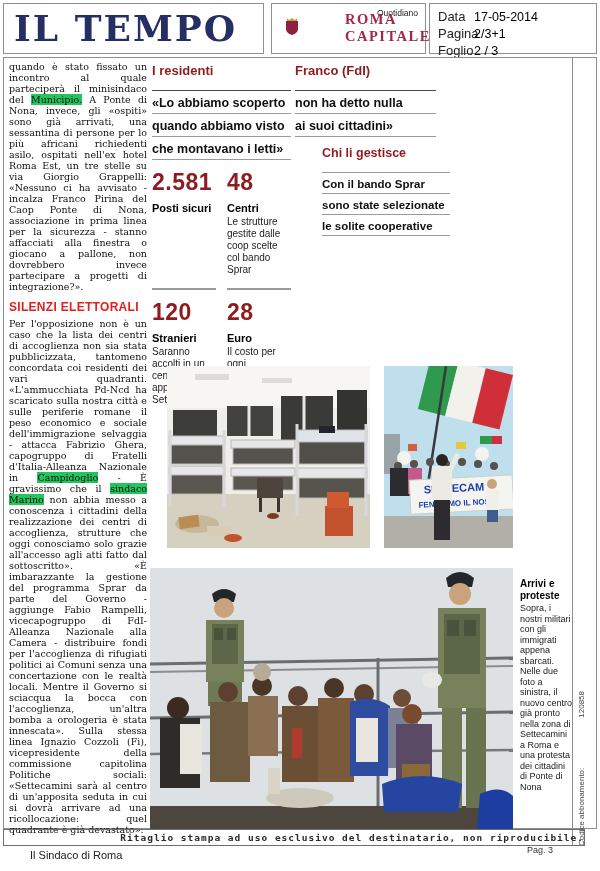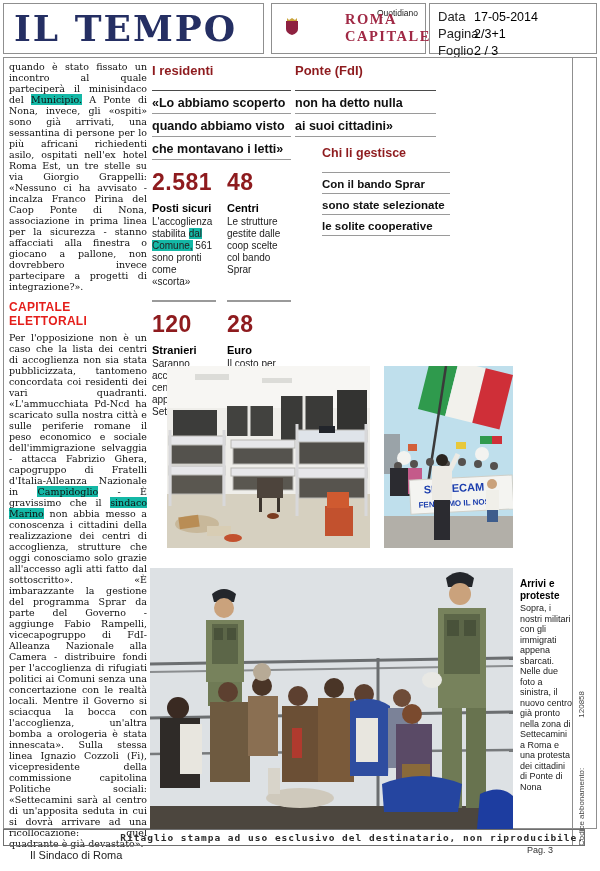--- a/index.html
+++ b/index.html
@@ -1,20 +1,20 @@
 <!DOCTYPE html>
 <html><head>
 <meta charset="utf-8">
 <style>
   html,body{margin:0;padding:0;}
   body{width:600px;height:871px;position:relative;background:#ffffff;overflow:hidden;
        font-family:"Liberation Sans",sans-serif;color:#111;}
   .abs{position:absolute;}
   .box{border:1px solid #8f8f8f;box-sizing:border-box;background:#fff;}
-  .hl{background:#14b8a6;}
+  .hl{background:#22c55e;}
 
   
   #masthead-box{left:3px;top:3px;width:261px;height:51px;}
   #masthead-title{padding:3px 0 0 10px;font-family:"DejaVu Serif",serif;font-weight:bold;
     font-size:36px;letter-spacing:2px;color:#252f63;}
   #center-box{left:271px;top:3px;width:155px;height:51px;}
   #quotidiano{position:absolute;top:4px;right:7px;font-size:8.5px;color:#222;}
   #logo-row{position:absolute;left:12px;bottom:8px;display:flex;align-items:center;gap:6px;}
   #logo-text{font-family:"Liberation Serif",serif;font-size:14.5px;letter-spacing:1.5px;
     color:#a02945;font-weight:600;margin-left:39px;}
@@ -109,56 +109,55 @@
     <span class="meta-label">Foglio</span>
     <span class="meta-value">2 / 3</span>
   </div>
 </div>
 
 <div class="abs box" id="main-box"></div>
 <div class="abs" id="vline"></div>
 
 <div class="abs" id="article">
   <p class="body-text"><span>quando è stato fissato un incontro al quale parteciperà il minisindaco del </span><span class="hl">Municipio.</span><span> A Ponte di Nona, invece, gli «ospiti» sono già arrivati, una sessantina di persone per lo più africani richiedenti asilo, ospitati nell'ex hotel Roma Est, un tre stelle su via Giorgio Grappelli: «Nessuno ci ha avvisato - incalza Franco Pirina del Caop Ponte di Nona, associazione in prima linea per la sicurezza - stanno affacciati alla finestra o giocano a pallone, non dovrebbero invece partecipare a progetti di integrazione?».</span></p>
-  <div id="article-heading">CAPITALE ELETTORALI</div>
+  <div id="article-heading">SILENZI ELETTORALI</div>
   <p class="body-text"><span>Per l'opposizione non è un caso che la lista dei centri di accoglienza non sia stata pubblicizzata, tantomeno concordata coi residenti dei vari quadranti. «L'ammucchiata Pd-Ncd ha scaricato sulla nostra città e sulle periferie romane il peso economico e sociale dell'immigrazione selvaggia - attacca Fabrizio Ghera, capogruppo di Fratelli d'Italia-Alleanza Nazionale in </span><span class="hl">Campidoglio</span><span> - È gravissimo che il </span><span class="hl">sindaco Marino</span><span> non abbia messo a conoscenza i cittadini della realizzazione dei centri di accoglienza, strutture che oggi conosciamo solo grazie all'accesso agli atti fatto dal sottoscritto». «È imbarazzante la gestione del programma Sprar da parte del Governo - aggiunge Fabio Rampelli, vicecapogruppo di FdI-Alleanza Nazionale alla Camera - distribuire fondi per l'accoglienza di rifugiati politici ai Comuni senza una concertazione con le realtà locali. Mentre il Governo si sciacqua la bocca con l'accoglienza, un'altra bomba a orologeria è stata innescata». Sulla stessa linea Ignazio Cozzoli (Fi), vicepresidente della commissione capitolina Politiche sociali: «Settecamini sarà al centro di un'apposita seduta in cui si dovrà arrivare ad una ricollocazione: quel quadrante è già devastato».</span></p>
 </div>
 
 <div class="abs" id="residenti">
   <div class="sec-heading">I residenti</div>
   <div class="quote-line">«Lo abbiamo scoperto</div>
   <div class="quote-line">quando abbiamo visto</div>
   <div class="quote-line">che montavano i letti»</div>
 
   <div id="stats">
     <div class="stat">
       <div class="stat-value">2.581</div>
       <div class="stat-label">Posti sicuri</div>
-      <div class="stat-desc"><span>L'accoglienza stabilita </span><span class="hl">dal Comune,</span><span> 561 sono pronti come «scorta»</span></div>
     </div>
     <div class="stat">
       <div class="stat-value">48</div>
       <div class="stat-label">Centri</div>
       <div class="stat-desc"><span>Le strutture gestite dalle coop scelte col bando Sprar</span></div>
     </div>
     <div class="stat row2">
       <div class="stat-value">120</div>
       <div class="stat-label">Stranieri</div>
       <div class="stat-desc"><span>Saranno accolti in un centro apposito a Settecamini</span></div>
     </div>
     <div class="stat row2">
       <div class="stat-value">28</div>
       <div class="stat-label">Euro</div>
       <div class="stat-desc"><span>Il costo per ogni immigrato al giorno nella Capitale</span></div>
     </div>
   </div>
 </div>
 
 <div class="abs" id="ghera">
-  <div class="sec-heading">Ponte (FdI)</div>
+  <div class="sec-heading">Franco (FdI)</div>
   <div class="quote-line"><span>non ha detto nulla</span></div>
   <div class="quote-line"><span>ai suoi cittadini»</span></div>
 </div>
 
 <div class="abs" id="gestisce">
   <div class="sec-heading">Chi li gestisce</div>
   <div class="quote-line">Con il bando Sprar</div>
   <div class="quote-line">sono state selezionate</div>
   <div class="quote-line">le solite cooperative</div>
 </div>

